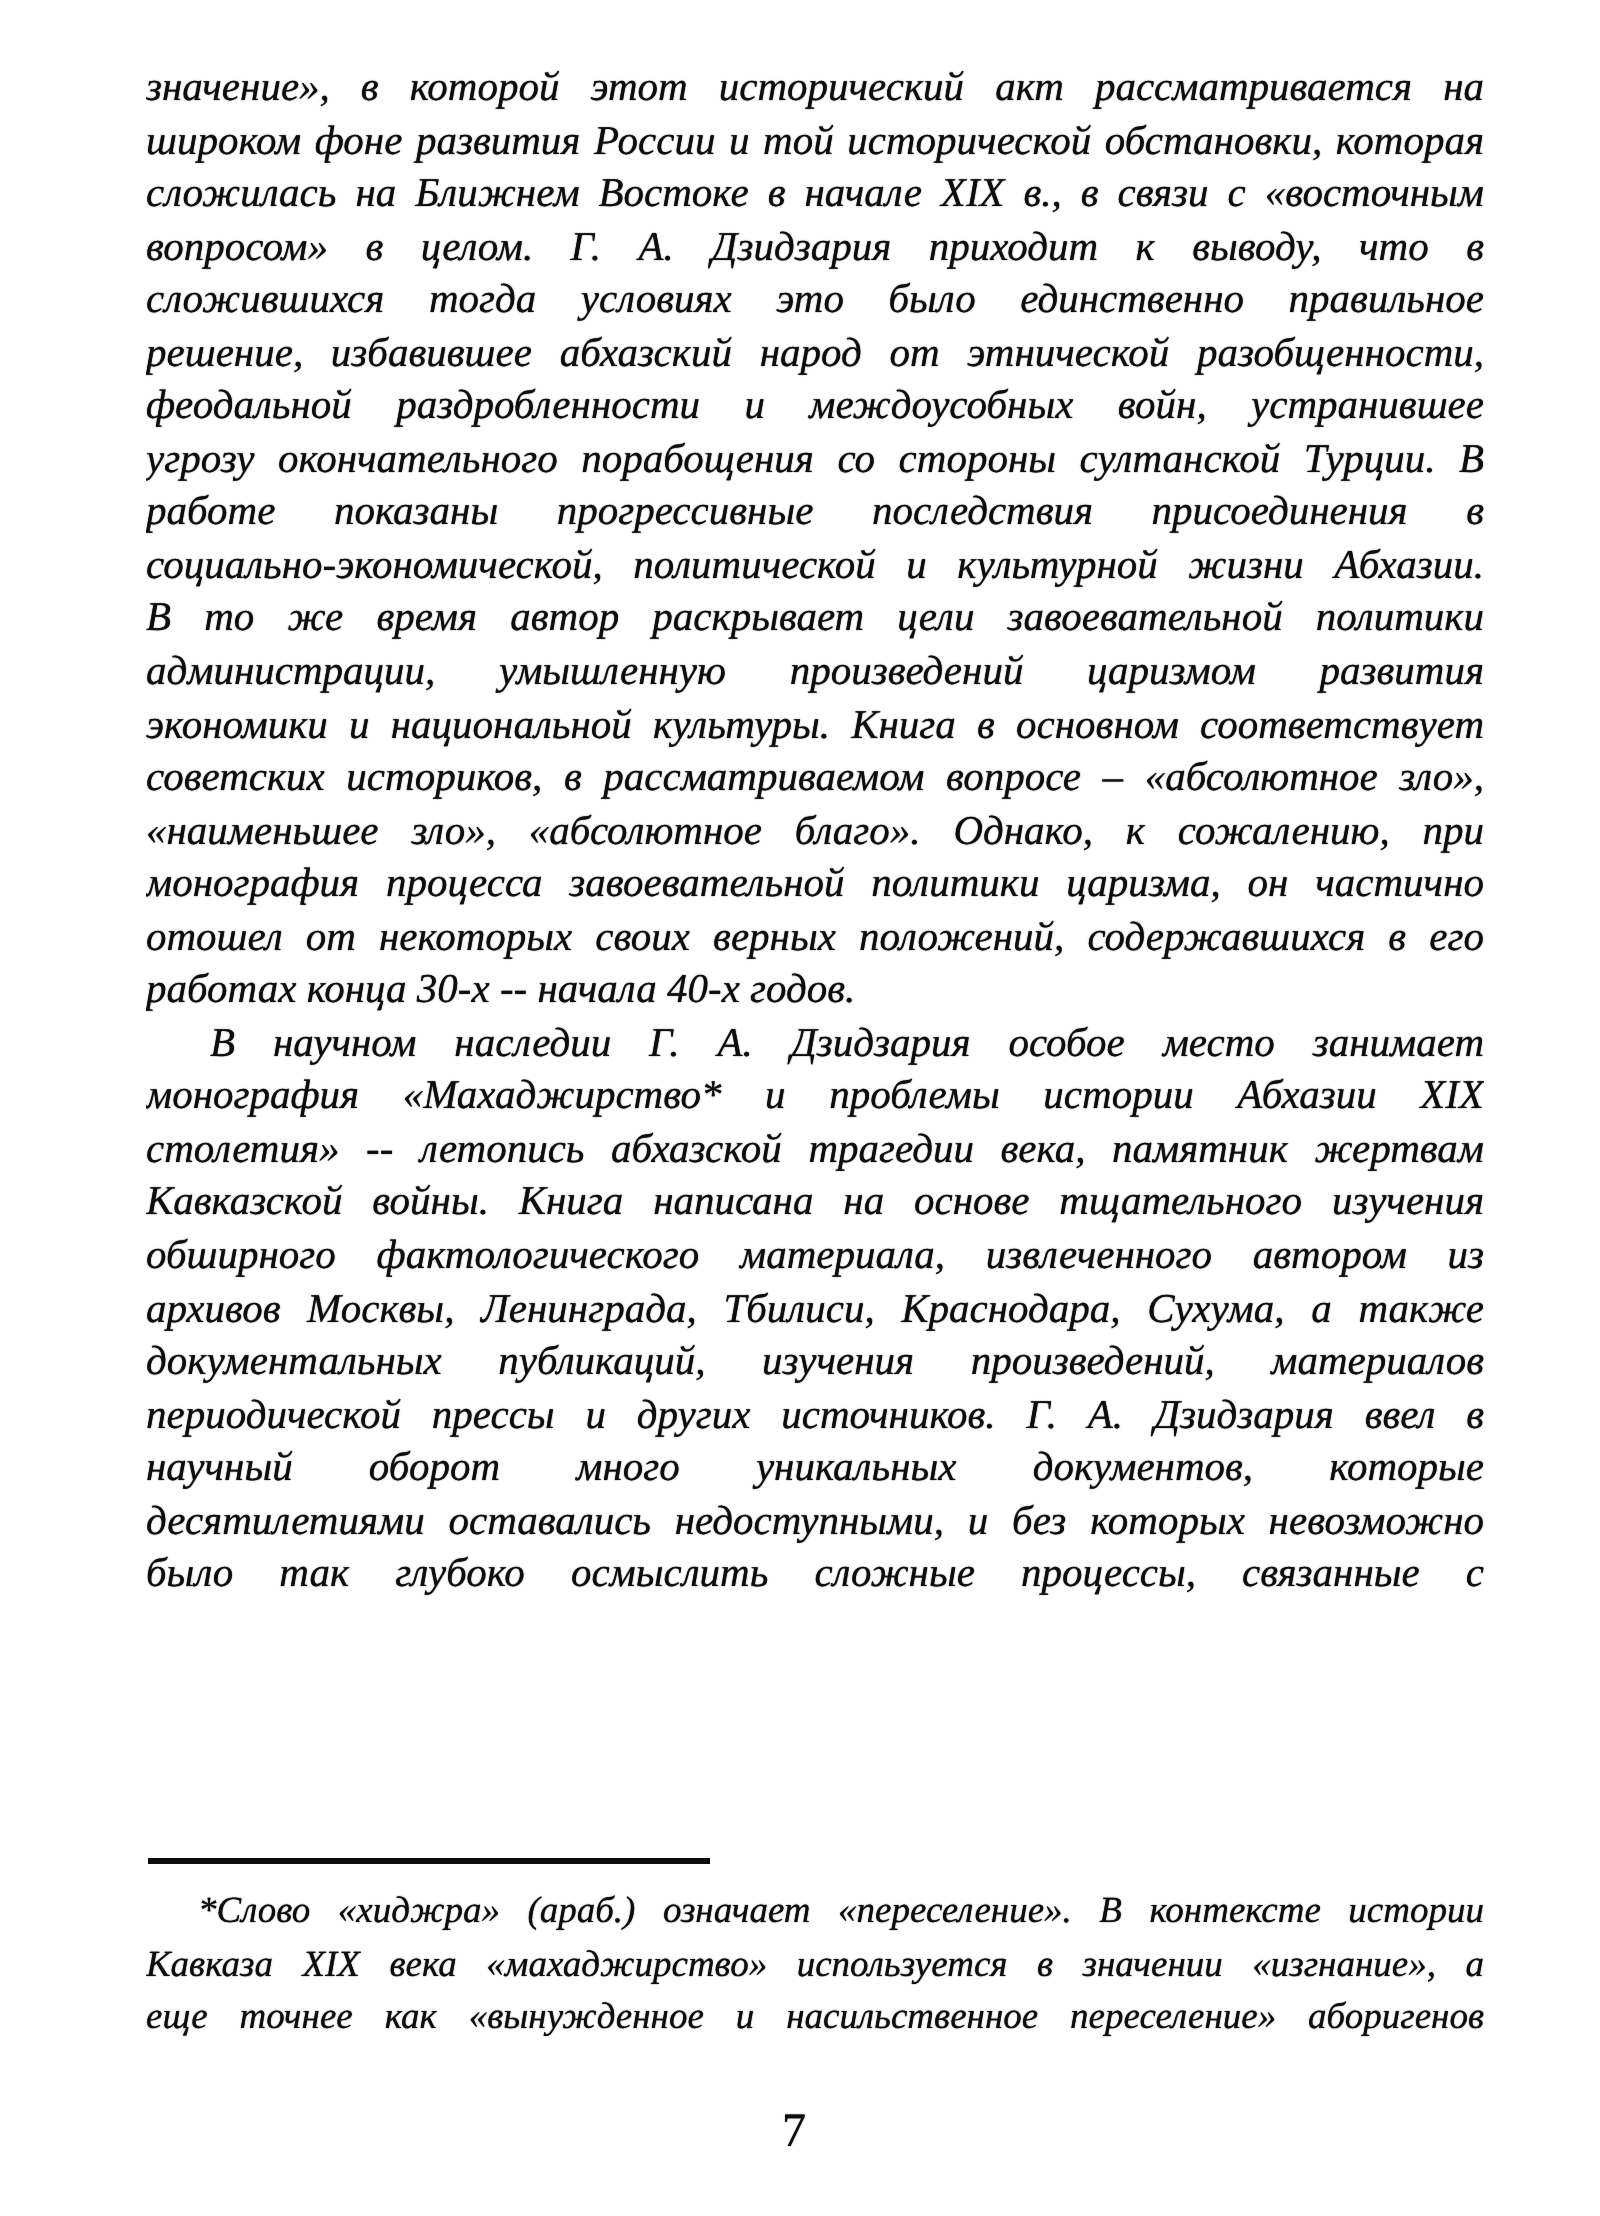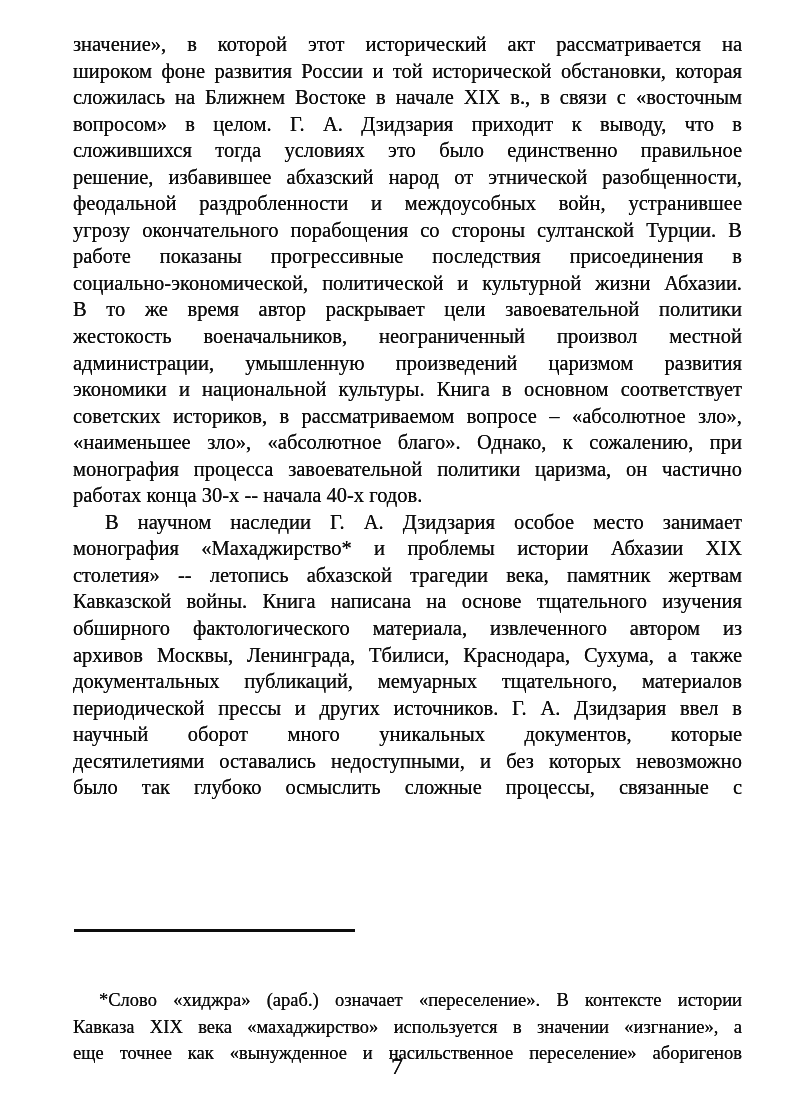--- a/index.html
+++ b/index.html
@@ -20,32 +20,33 @@
     left: 73px; top: 31px; width: 669px;
   }
   .line {
     font-size: 20.5px;
     line-height: 26.55px;
     height: 26.55px;
     overflow: hidden;
     text-align: justify;
     text-align-last: justify;
     text-shadow: 0 0 0.6px currentColor; 
+    font-style: italic;
   }
   .line.left-last { text-align-last: left; }
   .line.indented { text-indent: 32px; }
   .footnote-rule {
     position: absolute;
     left: 74px; top: 929px;
     width: 281px; height: 3px;
     background: var(--ink, #000);
   }
   .footnote {
     position: absolute;
-    left: 73px; top: 943px; width: 669px; margin-top: 44px;
+    left: 73px; top: 943px; width: 669px;
   }
   .footnote .line {
     font-size: 18.5px;
     line-height: 26.5px;
     height: 26.5px;
   }
   .footnote .line.indented { text-indent: 26px; }
   .page-number {
     position: absolute;
     left: 0; top: 1053px; width: 794px;
@@ -63,34 +64,34 @@
       <div class="line">широком фоне развития России и той исторической обстановки, которая</div>
       <div class="line">сложилась на Ближнем Востоке в начале XIX в., в связи с «восточным</div>
       <div class="line">вопросом» в целом. Г. А. Дзидзария приходит к выводу, что в</div>
       <div class="line">сложившихся тогда условиях это было единственно правильное</div>
       <div class="line">решение, избавившее абхазский народ от этнической разобщенности,</div>
       <div class="line">феодальной раздробленности и междоусобных войн, устранившее</div>
       <div class="line">угрозу окончательного порабощения со стороны султанской Турции. В</div>
       <div class="line">работе показаны прогрессивные последствия присоединения в</div>
       <div class="line">социально-экономической, политической и культурной жизни Абхазии.</div>
       <div class="line">В то же время автор раскрывает цели завоевательной политики</div>
-      <div class="line">жестокость военачальников, неограниченный произвол местной</div>
       <div class="line">администрации, умышленную произведений царизмом развития</div>
       <div class="line">экономики и национальной культуры. Книга в основном соответствует</div>
       <div class="line">советских историков, в рассматриваемом вопросе – «абсолютное зло»,</div>
       <div class="line">«наименьшее зло»,  «абсолютное благо». Однако, к сожалению, при</div>
       <div class="line">монография процесса завоевательной политики царизма, он частично</div>
+      <div class="line">отошел от некоторых своих верных положений, содержавшихся в его</div>
       <div class="line left-last">работах конца 30-х -- начала 40-х годов.</div>
       <div class="line indented">В научном наследии Г. А. Дзидзария особое место занимает</div>
       <div class="line">монография «Махаджирство* и проблемы истории Абхазии XIX</div>
       <div class="line">столетия» -- летопись абхазской трагедии века, памятник жертвам</div>
       <div class="line">Кавказской войны. Книга написана на основе тщательного изучения</div>
       <div class="line">обширного фактологического материала, извлеченного автором из</div>
       <div class="line">архивов Москвы, Ленинграда, Тбилиси, Краснодара, Сухума, а также</div>
-      <div class="line">документальных публикаций, мемуарных тщательного, материалов</div>
+      <div class="line">документальных публикаций, изучения произведений, материалов</div>
       <div class="line">периодической прессы и других источников. Г. А. Дзидзария ввел в</div>
       <div class="line">научный оборот много уникальных документов, которые</div>
       <div class="line">десятилетиями оставались недоступными, и без которых невозможно</div>
       <div class="line">было так глубоко осмыслить сложные процессы, связанные с</div>
     </main>
   <div class="footnote-rule"></div>
   <section class="footnote">
       <div class="line indented">*Слово «хиджра» (араб.) означает «переселение». В контексте истории</div>
       <div class="line">Кавказа XIX века  «махаджирство»  используется в значении «изгнание», а</div>
       <div class="line">еще точнее как «вынужденное и насильственное переселение» аборигенов</div>

